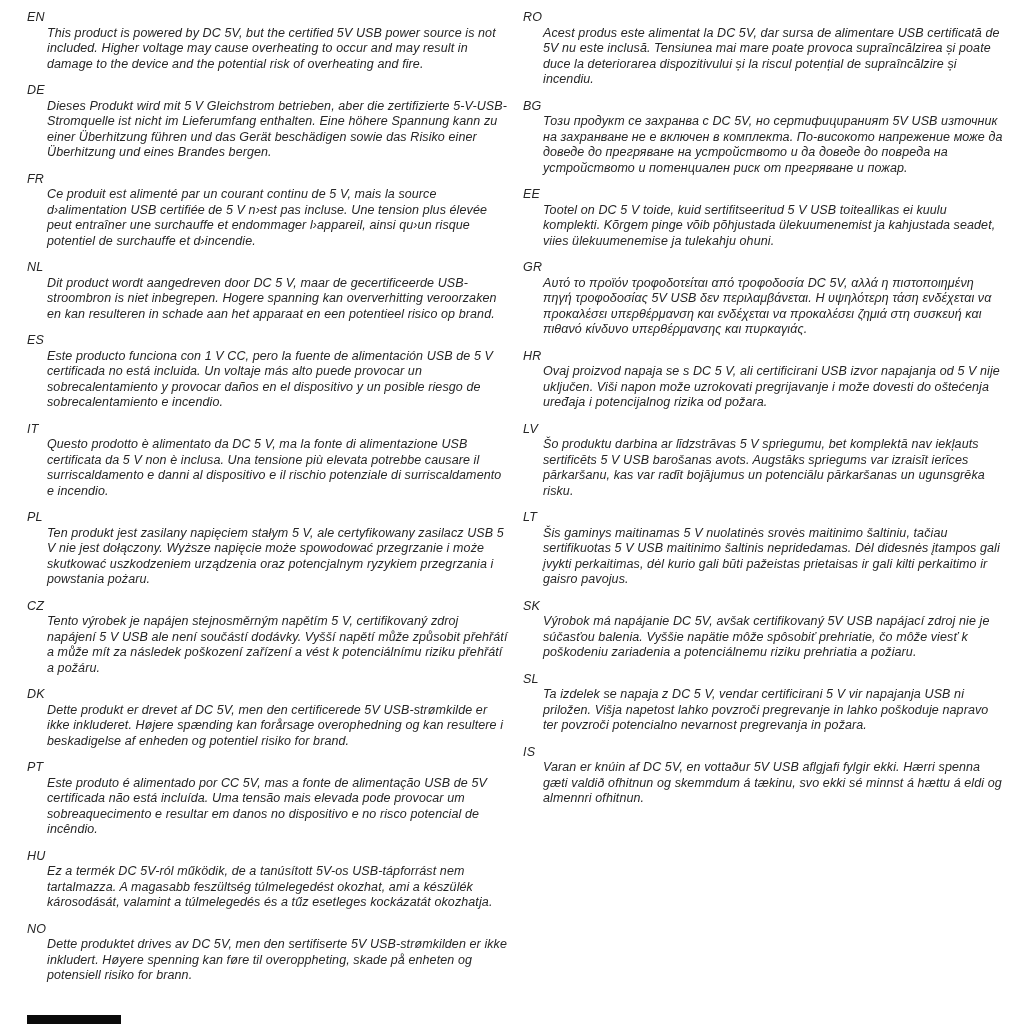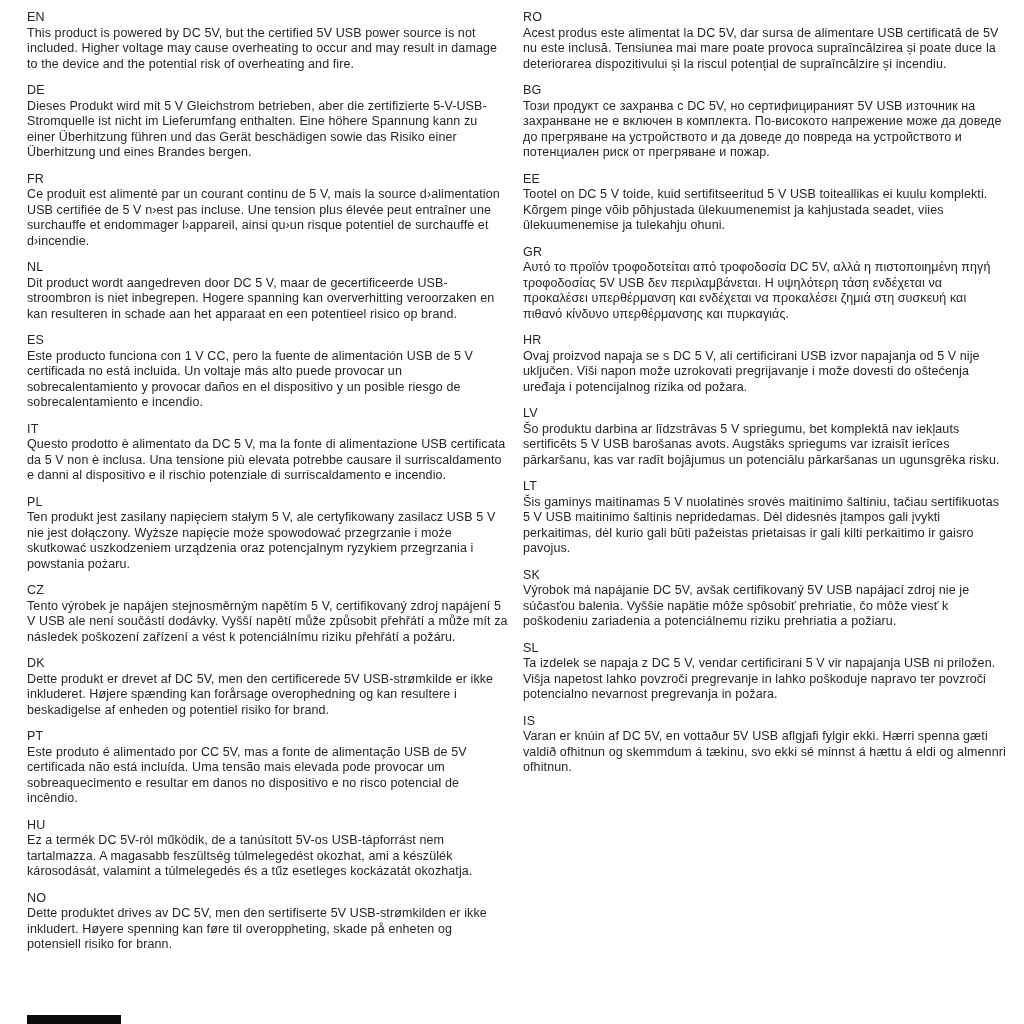--- a/index.html
+++ b/index.html
@@ -16,31 +16,32 @@
     padding: 10px 18px 0 27px;
     gap: 14px;
   }
   .col {
     width: 482px;
     flex: 0 0 auto;
   }
   .col:last-child {
     width: 483px;
   }
-  .section { margin-bottom: 11px; }
+  .section { margin-bottom: 11px; font-style: italic; }
   .lang-code {
     font-size: 12.5px;
     line-height: 15.5px;
     letter-spacing: 0.2px;
   }
   .lang-text {
     font-size: 12.5px;
     line-height: 15.5px;
     letter-spacing: 0.1px;
     text-align: left;
+    margin-left: 20px;
   }
   .crop-bar {
     position: absolute;
     left: 27px;
     bottom: 0;
     width: 94px;
     height: 9px;
     background: #0b0b0b;
   }
 </style>

